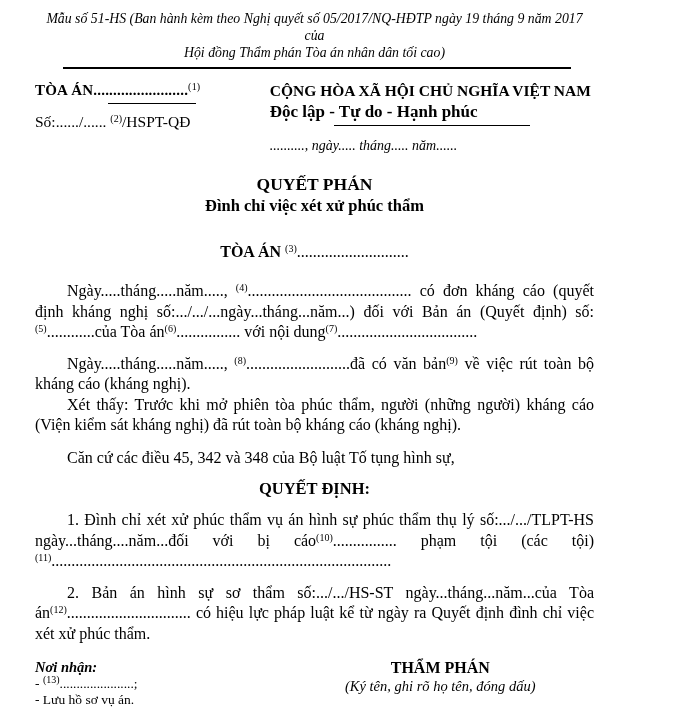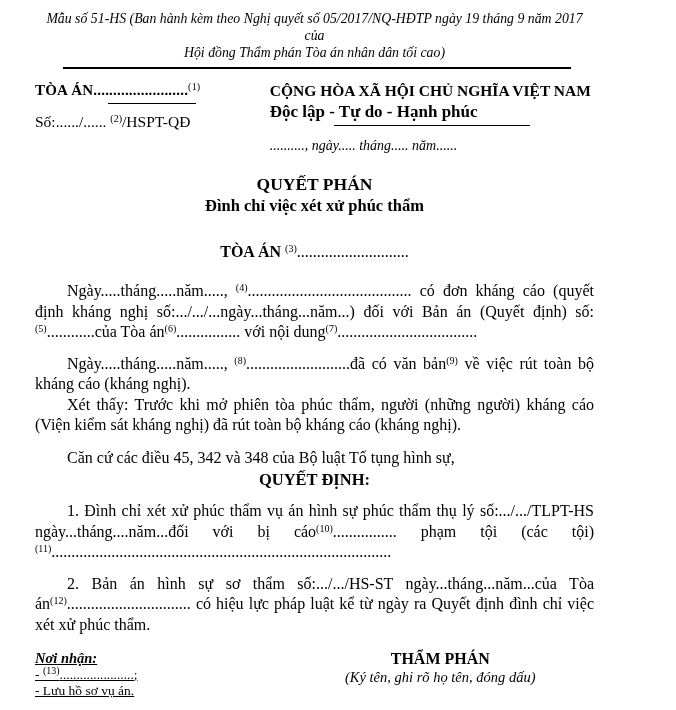--- a/index.html
+++ b/index.html
@@ -112,32 +112,31 @@
     text-indent: 32px;
     margin: 0;
   }
   .mt-lg { margin-top: 20px; }
   .mt-md { margin-top: 11px; }
   .mt-sm { margin-top: 12px; }
   .decision-heading {
     text-align: center;
     font-weight: bold;
     font-size: 16.5px;
-    margin-top: 2px;
+    margin-top: 11px;
   }
   
   .footer-row {
     display: flex;
     margin-top: 15px;
   }
   .footer-left {
     width: 45%;
     font-size: 13.5px;
     line-height: 16.5px;
-    text-decoration: underline;
   }
   .recipients-label {
     font-weight: bold;
     font-style: italic;
     font-size: 14.5px;
   }
   .footer-right {
     width: 55%;
     text-align: center;
   }

